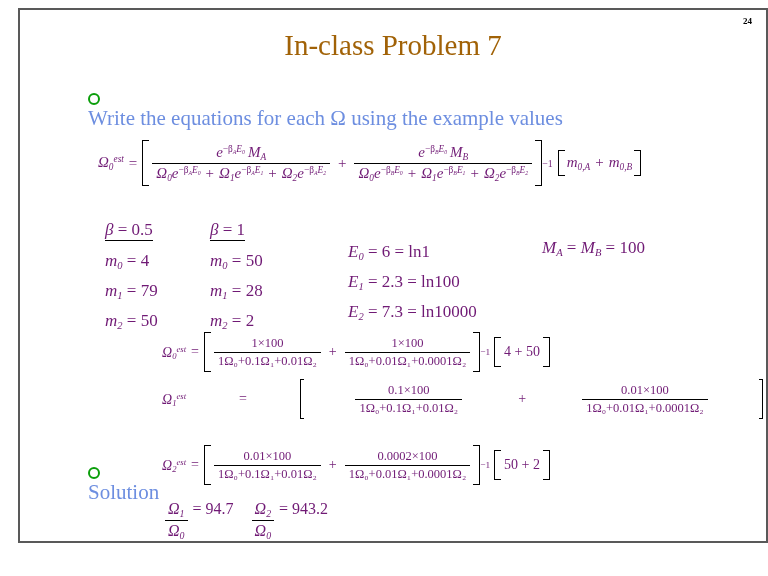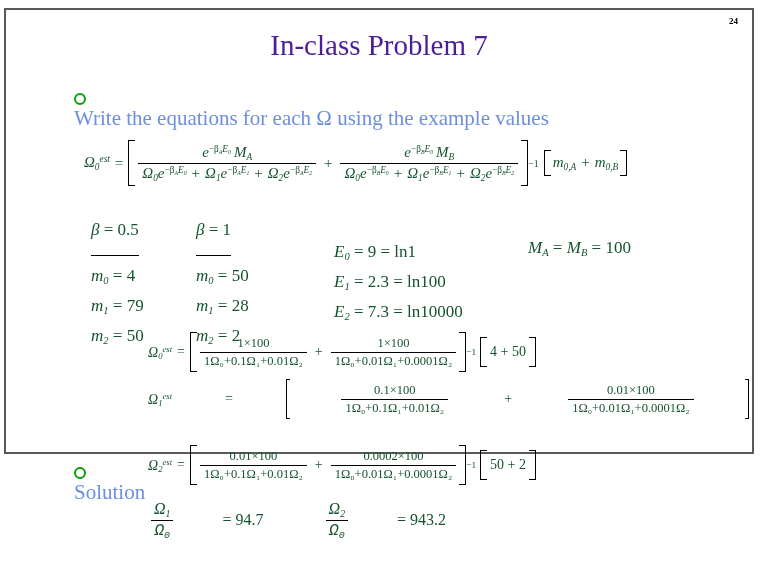--- a/index.html
+++ b/index.html
@@ -2,71 +2,71 @@
 <html><head>
 <meta charset="utf-8">
 <style>
   html,body{margin:0;padding:0;}
   body{
     width:768px;height:576px;background:#ffffff;
     font-family:"Liberation Serif", serif;
     overflow:hidden;
   }
   .slide{
-    position:absolute;left:4px;top:8px;width:750px;height:446px;
+    position:absolute;left:18px;top:8px;width:750px;height:535px;
     border:2px solid #595959;background:#ffffff;box-sizing:border-box;
   }
   .slide-number{
     position:absolute;right:14px;top:6px;font-size:9px;color:#000;
     font-family:"Liberation Serif", serif;font-weight:bold;
   }
   .title{
     position:absolute;left:0;top:19px;width:100%;text-align:center;
-    color:#4c1d95;font-size:29px;font-family:"Liberation Serif", serif;
+    color:#a16207;font-size:29px;font-family:"Liberation Serif", serif;
   }
   .bullet-row{position:absolute;display:flex;align-items:flex-start;flex-direction:column;}
   .bullet-ring{
     display:inline-block;width:12px;height:12px;border:2px solid #0a9e0a;
     border-radius:50%;box-sizing:border-box;margin-right:9px;
     position:relative;top:-1px;flex:0 0 auto;
   }
   .bullet-text{color:#6d8ee0;font-size:21px;font-family:"Liberation Serif", serif;}
   .bullet1{left:68px;top:84px;}
   .bullet2{left:68px;top:458px;}
 
   
-  .math{font-family:"Liberation Serif", serif;color:#14532d;font-style:normal;}
+  .math{font-family:"Liberation Serif", serif;color:#701a75;font-style:normal;}
   .it{font-style:italic;}
   sub{font-size:.62em;vertical-align:-0.28em;font-style:italic;}
   sup{font-size:.62em;vertical-align:0.52em;}
 
   .eqmain{position:absolute;left:78px;top:130px;font-size:15px;display:flex;align-items:center;}
   .frac{display:inline-flex;flex-direction:column;align-items:center;vertical-align:middle;margin:0 3px;}
   .frac .num{padding:0 4px 1px;}
   .frac .den{padding:1px 4px 0;border-top:1px solid #000;}
   .brkL,.brkR{display:inline-block;width:7px;box-sizing:border-box;border-top:1.5px solid #000;border-bottom:1.5px solid #000;}
   .brkL{border-left:1.5px solid #000;}
   .brkR{border-right:1.5px solid #000;}
   .tall1{height:46px;}
   .tall2{height:40px;}
   .tall3{height:26px;}
   .tall4{height:30px;}
   .supout{font-size:.66em;vertical-align:0.95em;}
 
   .params{position:absolute;}
-  .colhead{border-bottom:1.3px solid #000;display:inline-block;padding-bottom:15px;}
+  .colhead{border-bottom:1.3px solid #000;display:inline-block;padding-bottom:0;}
   .prow{font-size:17px;margin-bottom:10px;}
 
   .numeq{position:absolute;font-size:14px;display:flex;align-items:center;}
   .small{font-size:12.5px;}
 
-  .soln{position:absolute;font-size:16px;display:flex;align-items:center;gap:44px;}
+  .soln{position:absolute;font-size:16px;display:flex;}
   .fracS{display:inline-flex;flex-direction:column;align-items:center;margin:0 5px;}
   .fracS .num{padding:0 3px 1px;}
-  .fracS .den{padding:1px 3px 0;border-top:1.3px solid #000;font-family:Liberation Mono, monospace;}
+  .fracS .den{padding:1px 3px 0;border-top:1.3px solid #000;}
   .plus{padding:0 5px;}
   .eqs{padding:0 5px;}
 </style>
 </head>
 <body>
 
 <div class="slide">
 
   <div class="slide-number">24</div>
 
@@ -132,21 +132,21 @@
         <span class="it">β</span>
         <span>= 1</span>
       </span>
     </div>
     <div class="prow"><span class="it">m</span><sub>0</sub> <span>= 50</span></div>
     <div class="prow"><span class="it">m</span><sub>1</sub> <span>= 28</span></div>
     <div class="prow"><span class="it">m</span><sub>2</sub> <span>= 2</span></div>
   </div>
 
   <div class="params math" style="left:328px;top:232px;">
-    <div class="prow"><span class="it">E</span><sub>0</sub> <span>= 9 = ln1</span></div>
+    <div class="prow"><span class="it">E</span><sub>0</sub> <span>= 6 = ln1</span></div>
     <div class="prow"><span class="it">E</span><sub>1</sub> <span>= 2.3 = ln100</span></div>
     <div class="prow"><span class="it">E</span><sub>2</sub> <span>= 7.3 = ln10000</span></div>
   </div>
 
   <div class="params math" style="left:522px;top:228px;font-size:17px;">
     <span class="it">M</span><sub>A</sub>
     <span>=</span>
     <span class="it">M</span><sub>B</sub>
     <span>= 100</span>
   </div>

